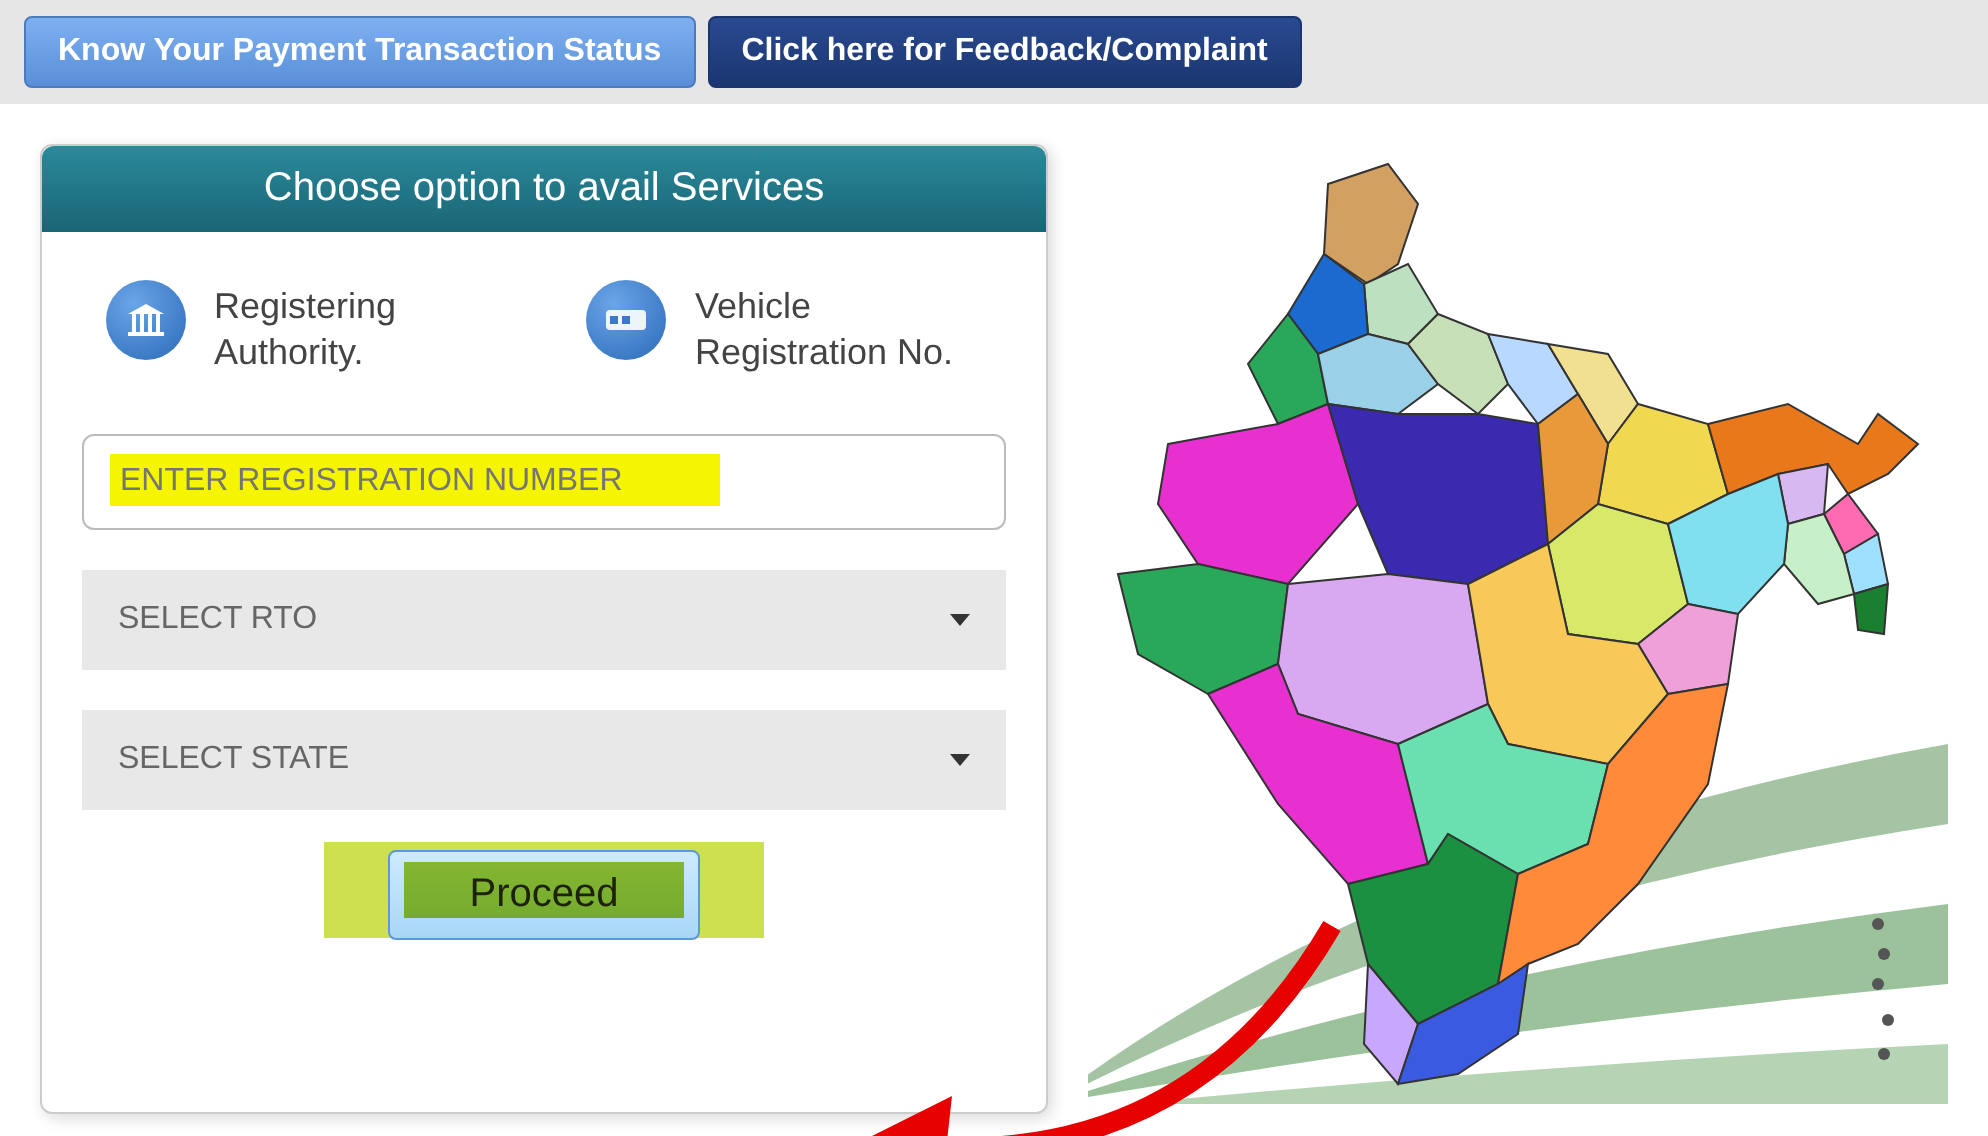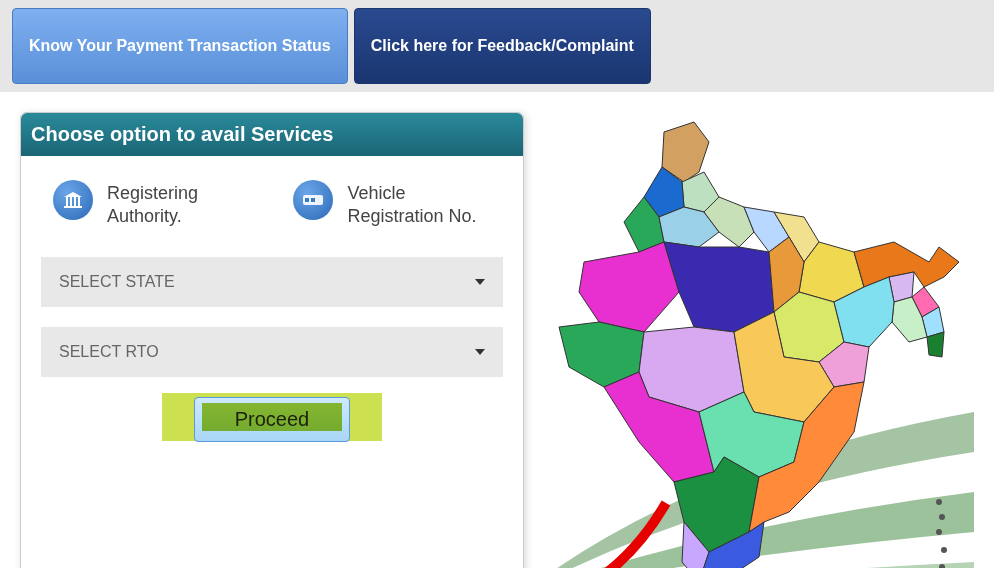--- a/index.html
+++ b/index.html
@@ -10,21 +10,21 @@
       background: #fff;
       position: relative;
     }
     .top-bar {
       display: flex;
       gap: 6px;
       padding: 8px 12px;
       background: #e6e6e6;
     }
     .top-btn {
-      padding: 28px 16px;
+      padding: 8px 16px;
       border-radius: 4px;
       font-size: 16px;
       font-weight: bold;
       border: 1px solid #4a7bc0;
       cursor: pointer;
       white-space: nowrap;
     }
     .top-btn.light {
       background: linear-gradient(to bottom, #7eb0f0, #5a8fd8);
       color: #fff;
@@ -45,23 +45,24 @@
       background: #fff;
       border: 1px solid #ccc;
       border-radius: 6px;
       box-shadow: 2px 2px 8px rgba(0,0,0,0.15);
       overflow: visible;
       position: relative;
     }
     .panel-header {
       background: linear-gradient(to bottom, #2a8a9a, #1a6575);
       color: #fff;
+      text-align: center;
       padding: 10px;
       font-size: 20px;
-      font-weight: 700;
+      font-weight: 400;
       border-radius: 6px 6px 0 0;
     }
     .panel-body {
       padding: 24px 20px 30px;
     }
     .radio-row {
       display: flex;
       gap: 50px;
       margin-bottom: 28px;
       padding-left: 12px;
@@ -226,29 +227,30 @@
                 <rect x="4" y="7" width="4" height="4" fill="#3a7ac8"></rect>
                 <rect x="10" y="7" width="4" height="4" fill="#3a7ac8"></rect>
               </svg>
           </div>
           <div class="radio-label">Vehicle Registration No.</div>
         </div>
       </div>
 
       <div class="hl-wrap">
         <div class="hl-mark"></div>
+        <input class="input-field hl" placeholder="ENTER REGISTRATION NUMBER" style="">
+      </div>
+
+      <div class="select-field">
+        <span>SELECT RTO</span>
+        <span class="caret"></span>
       </div>
 
       <div class="select-field">
         <span>SELECT STATE</span>
-        <span class="caret"></span>
-      </div>
-
-      <div class="select-field">
-        <span>SELECT RTO</span>
         <span class="caret"></span>
       </div>
 
       <div class="proceed-row">
         <div class="proceed-hl"></div>
         <button class="proceed-btn">Proceed</button>
         <div class="proceed-inner-hl"></div>
       </div>
 
     </div>

